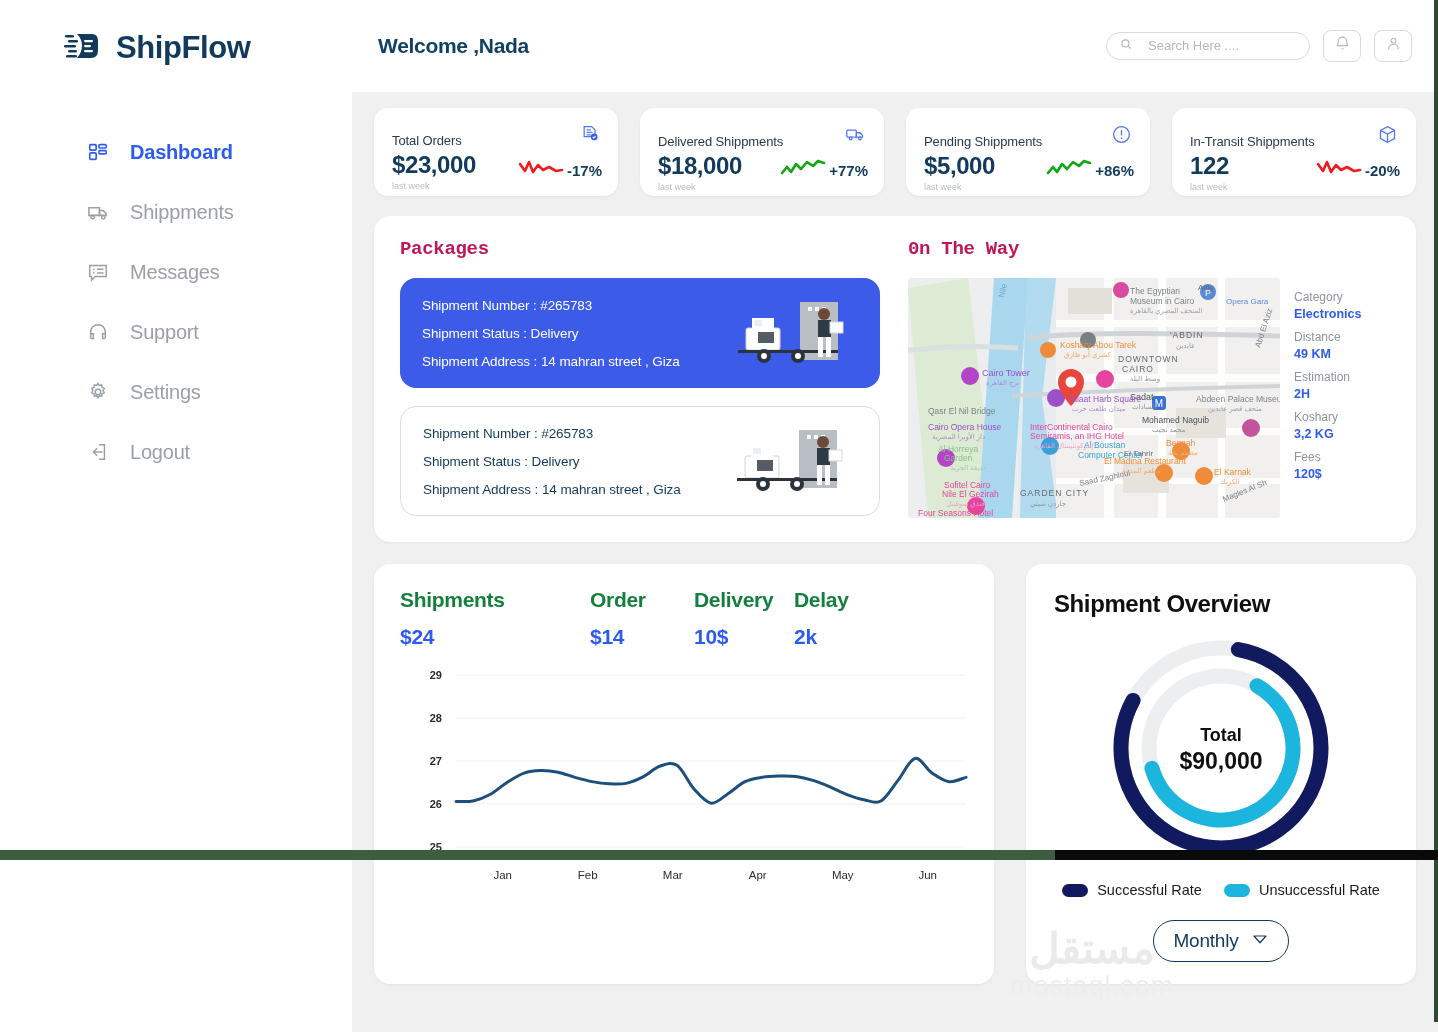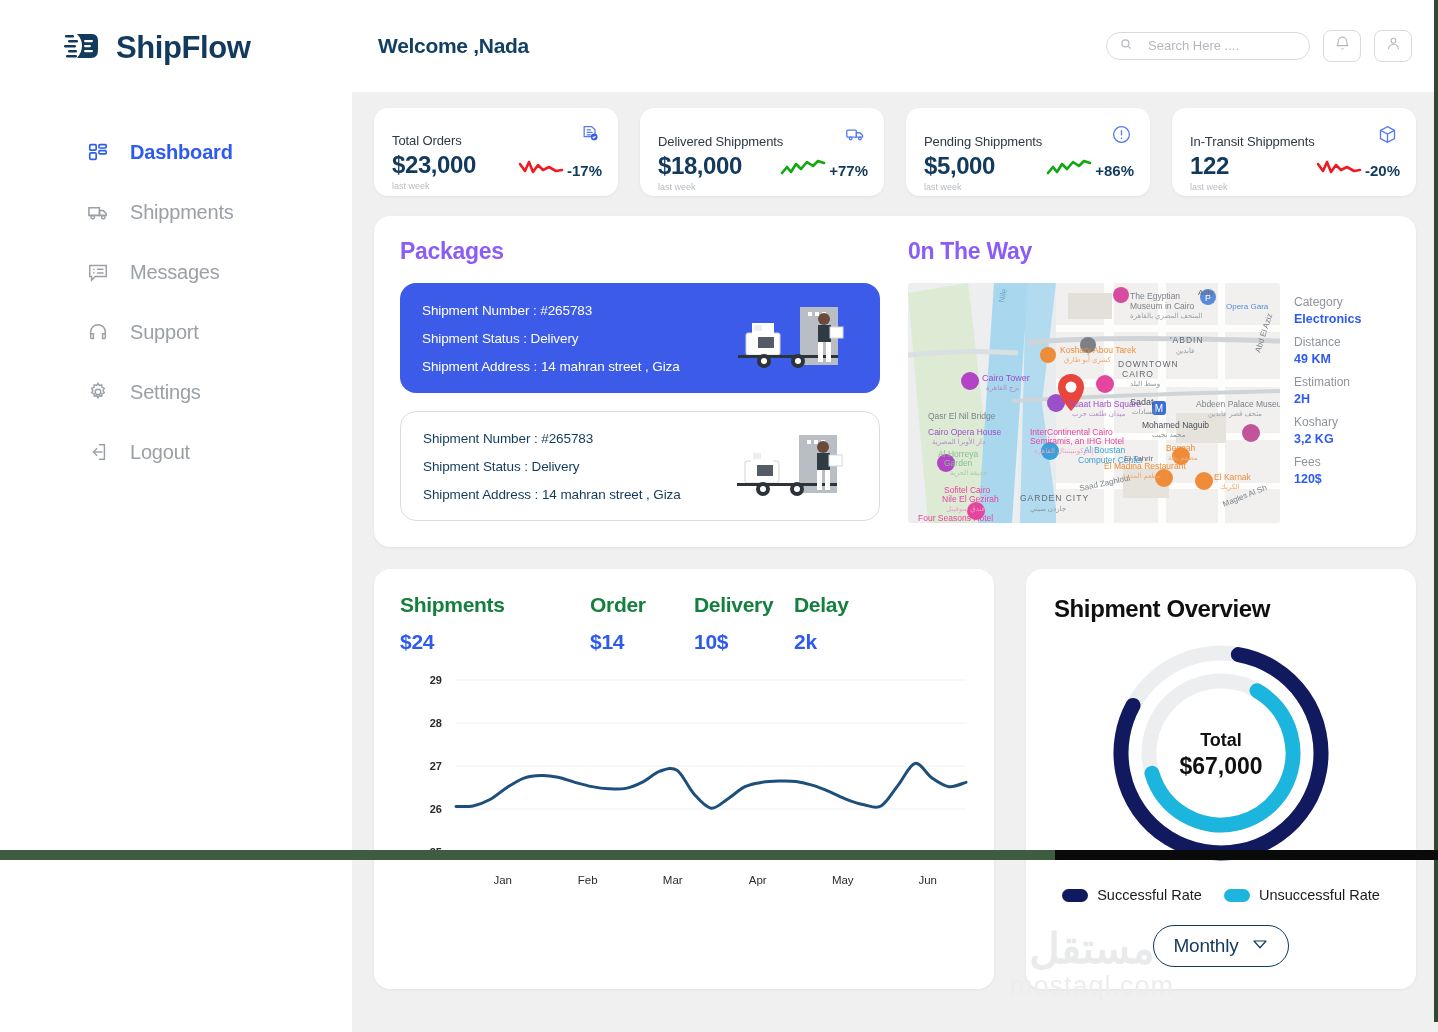--- a/index.html
+++ b/index.html
@@ -44,21 +44,21 @@
   .stat-top { display:flex; align-items:flex-end; justify-content:space-between; }
   .stat-title { font-size:13px; color:#2b3a47; letter-spacing:-0.1px; }
   .stat-value { font-size:24px; font-weight:700; color:#123a5c; margin-top:3px; letter-spacing:-0.4px; }
   .stat-sub { font-size:9px; color:#b8bcc2; margin-top:2px; }
   .stat-delta { position:absolute; right:16px; bottom:14px; display:flex; align-items:center; gap:3px; }
   .delta-txt { font-size:15px; font-weight:700; color:#123a5c; }
 
   
   .row { display:flex; gap:0; margin-top:20px; }
   .panel { background:#fff; border-radius:16px; box-shadow:0 1px 3px rgba(0,0,0,.06); }
-  .panel-title { font-size:23px; font-weight:700; color:#8b5cf6; letter-spacing:-0.3px; }
+  .panel-title { font-size:19px; font-weight:700; color:#be185d; letter-spacing:-0.3px;font-family:Liberation Mono, monospace; }
   .mid-panel { width:100%; padding:22px 26px 24px 26px; display:flex; }
   .packages { width:516px; }
   .ontheway { flex:1; padding-left:28px; }
 
   .pkg-card { border-radius:16px; padding:18px 22px; display:flex; align-items:center;
               margin-top:18px; height:110px; }
   .pkg-card.primary { background:#3b5be8; }
   .pkg-card.outline { background:#fff; border:1px solid #d9dde3; }
   .pkg-lines { display:flex; flex-direction:column; gap:13px; flex:1; }
   .pkg-line { font-size:13.5px; letter-spacing:-0.1px; }
@@ -575,21 +575,21 @@
 
           <div class="donut-wrap">
             <svg id="donut-svg" viewBox="0 0 232 232" width="232" height="232">
                 <circle cx="116" cy="116" r="100" fill="none" stroke="#eceef0" stroke-width="15"></circle>
                 <circle cx="116" cy="116" r="100" fill="none" stroke="#111a5e" stroke-width="15" stroke-linecap="round" stroke-dasharray="502.65482457436696 628.3185307179587" transform="rotate(-80 116 116)"></circle>
                 <circle cx="116" cy="116" r="72" fill="none" stroke="#eceef0" stroke-width="15"></circle>
                 <circle cx="116" cy="116" r="72" fill="none" stroke="#1cb5dd" stroke-width="15" stroke-linecap="round" stroke-dasharray="280.48139211249674 452.3893421169302" transform="rotate(-60 116 116)"></circle>
               </svg>
             <div class="donut-center">
               <span class="donut-t1">Total</span>
-              <span class="donut-t2">$67,000</span>
+              <span class="donut-t2">$90,000</span>
             </div>
           </div>
 
           <div class="legend">
             <div class="lg">
               <span class="lg-dot" id="lg-dot-0" style="background: rgb(17, 26, 94);"></span>
               <span class="lg-txt">Successful Rate</span>
             </div>
             <div class="lg">
               <span class="lg-dot" id="lg-dot-1" style="background: rgb(28, 181, 221);"></span>

